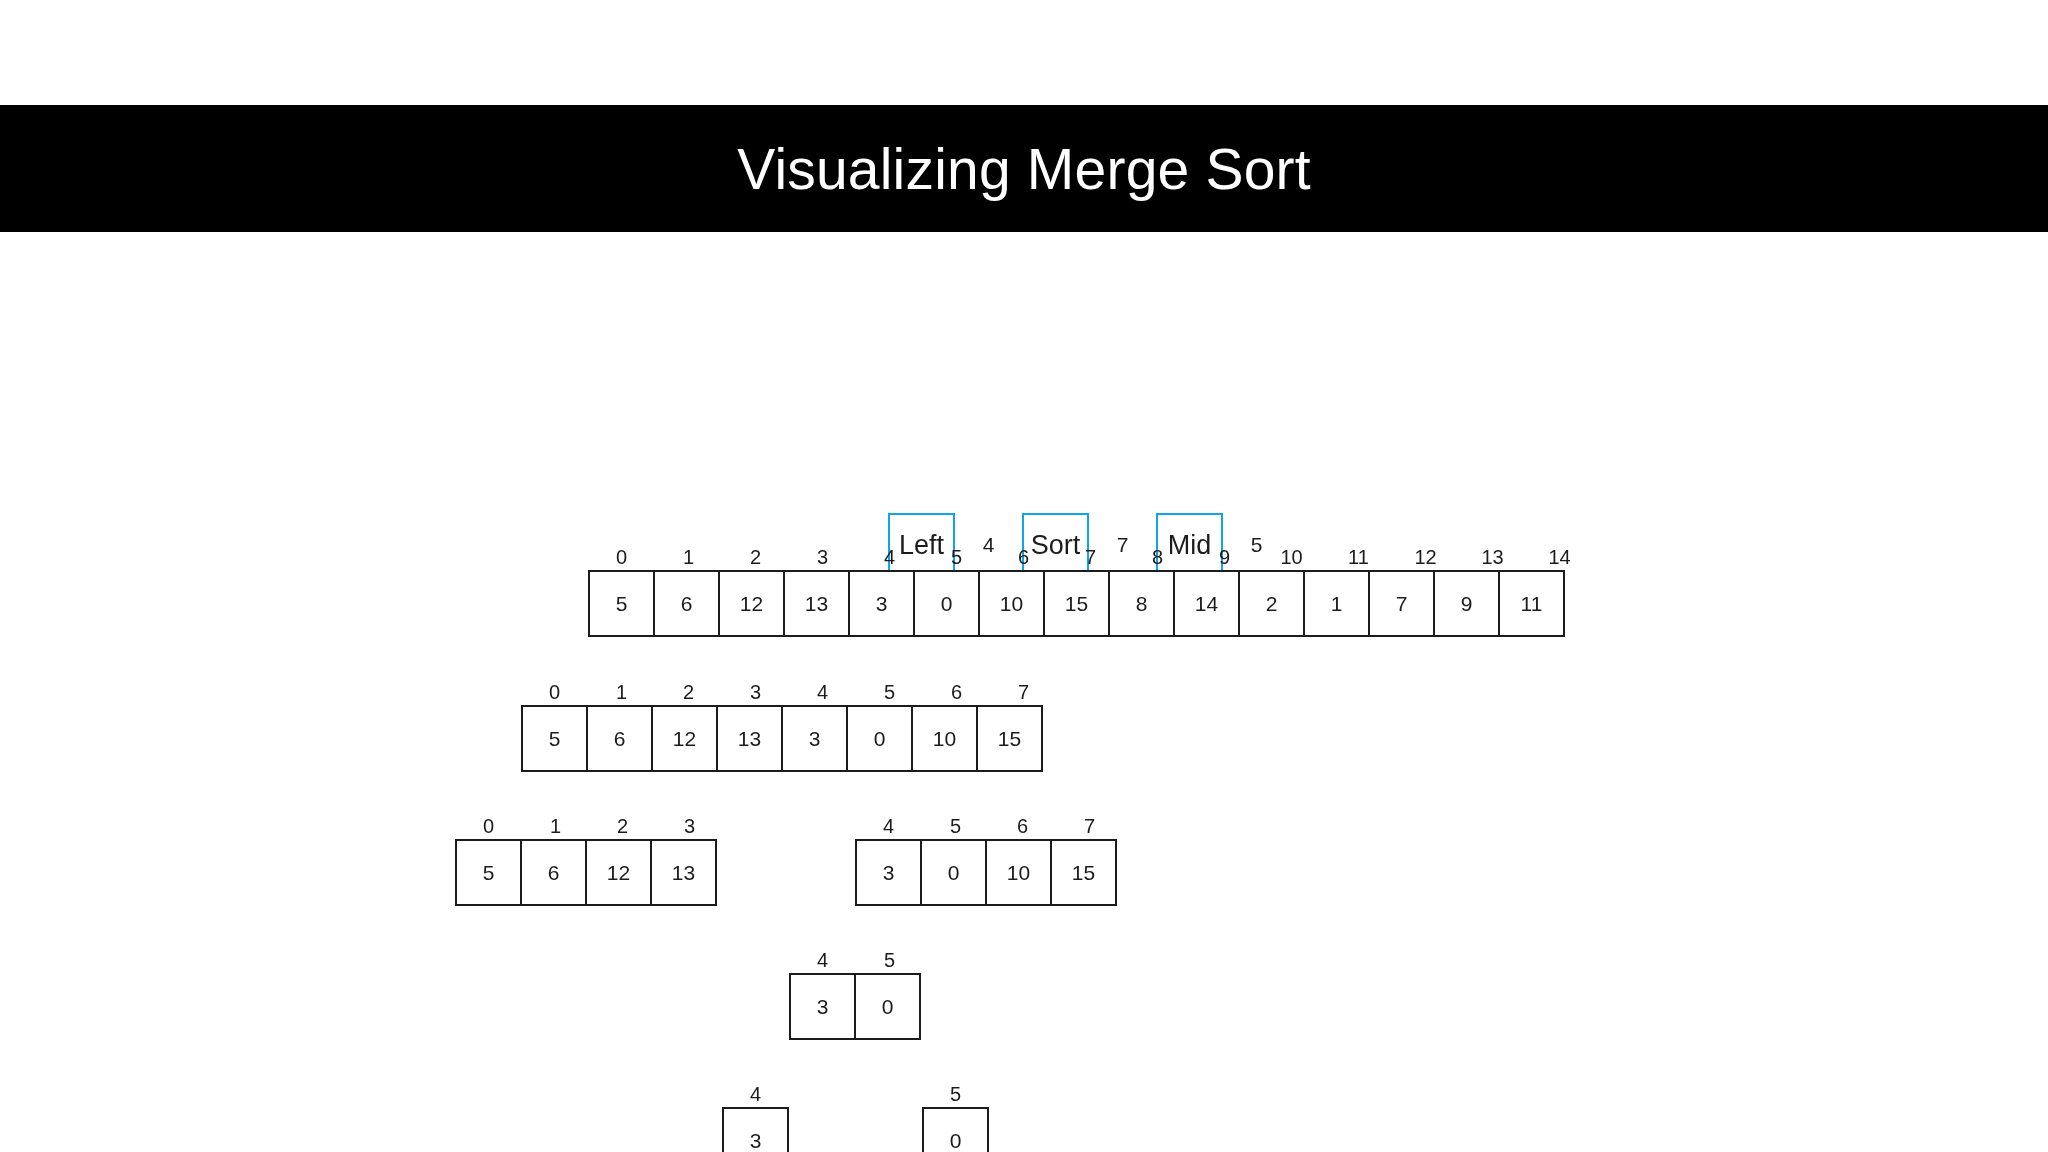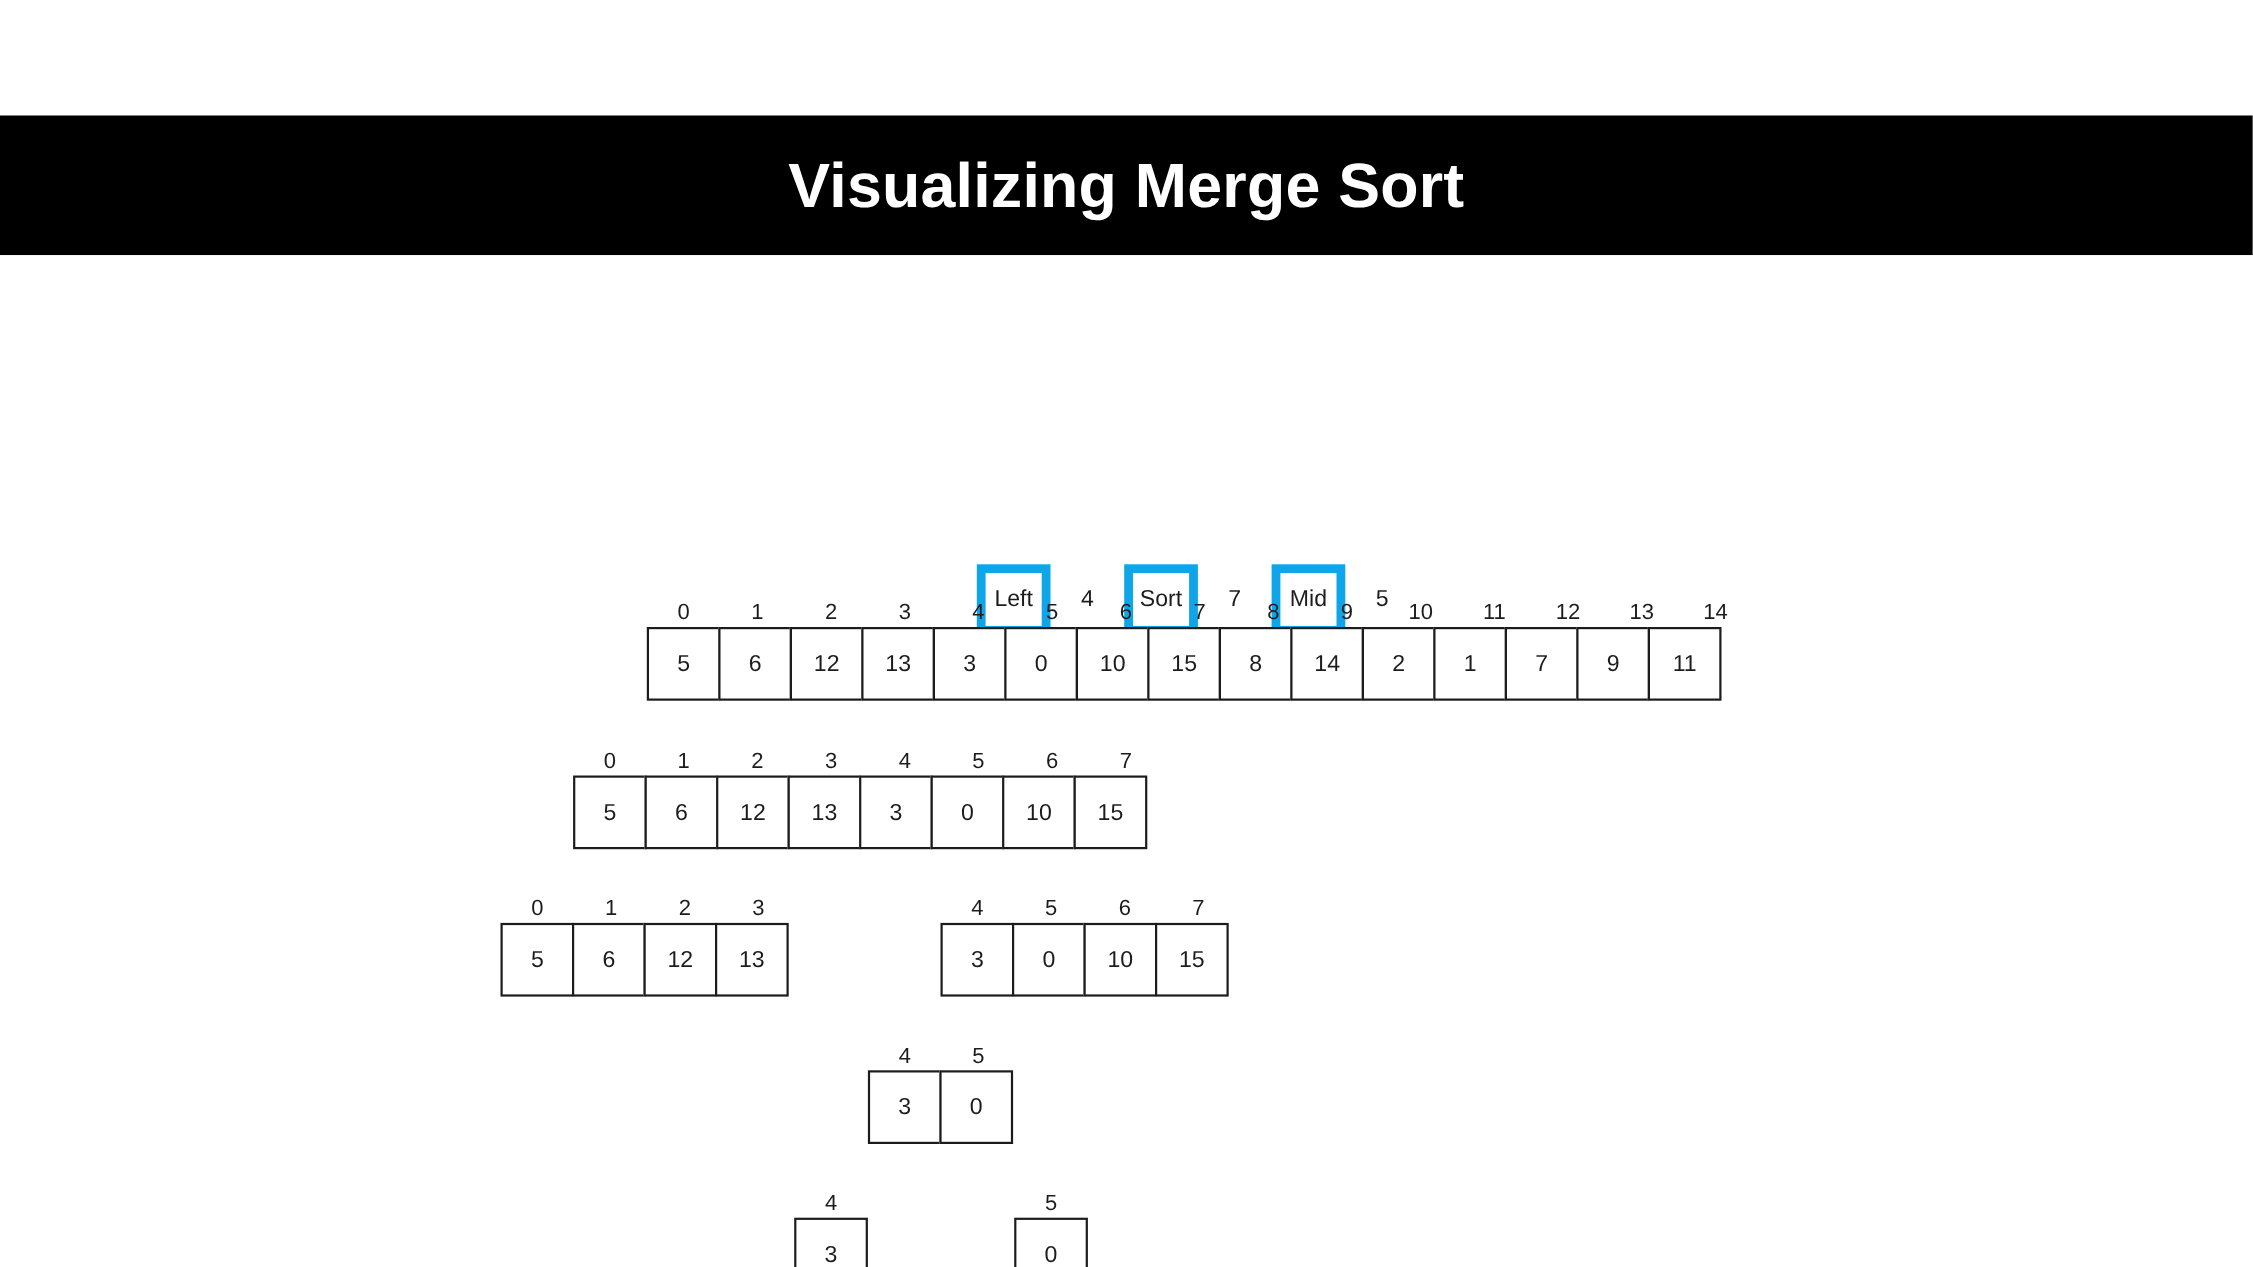--- a/index.html
+++ b/index.html
@@ -26,21 +26,21 @@
     background: #000000;
     display: flex;
     align-items: center;
     justify-content: center;
   }
   .title-bar h1 {
     margin: 0;
     color: #ffffff;
     font-family: "Liberation Sans", sans-serif;
     font-size: 57px;
-    font-weight: 700;
+    font-weight: 400;
     letter-spacing: 0.2px;
     white-space: nowrap;
   }
 
   
   .canvas {
     position: relative;
     width: 2048px;
     height: 920px;
     background: #ffffff;
@@ -54,26 +54,26 @@
     display: flex;
     align-items: center;
   }
   .pointer-group {
     display: flex;
     align-items: center;
   }
   .pointer-box {
     width: 67px;
     height: 64px;
-    border: 8px solid #0ea5e9;
+    border: 2px solid #0ea5e9;
     background: #ffffff;
     display: flex;
     align-items: center;
     justify-content: center;
-    font-size: 21px;
+    font-size: 27px;
     color: #1c1c1c;
     box-sizing: border-box;
   }
   .pointer-value {
     width: 67px;
     text-align: center;
     font-size: 21px;
     color: #1c1c1c;
   }
 

